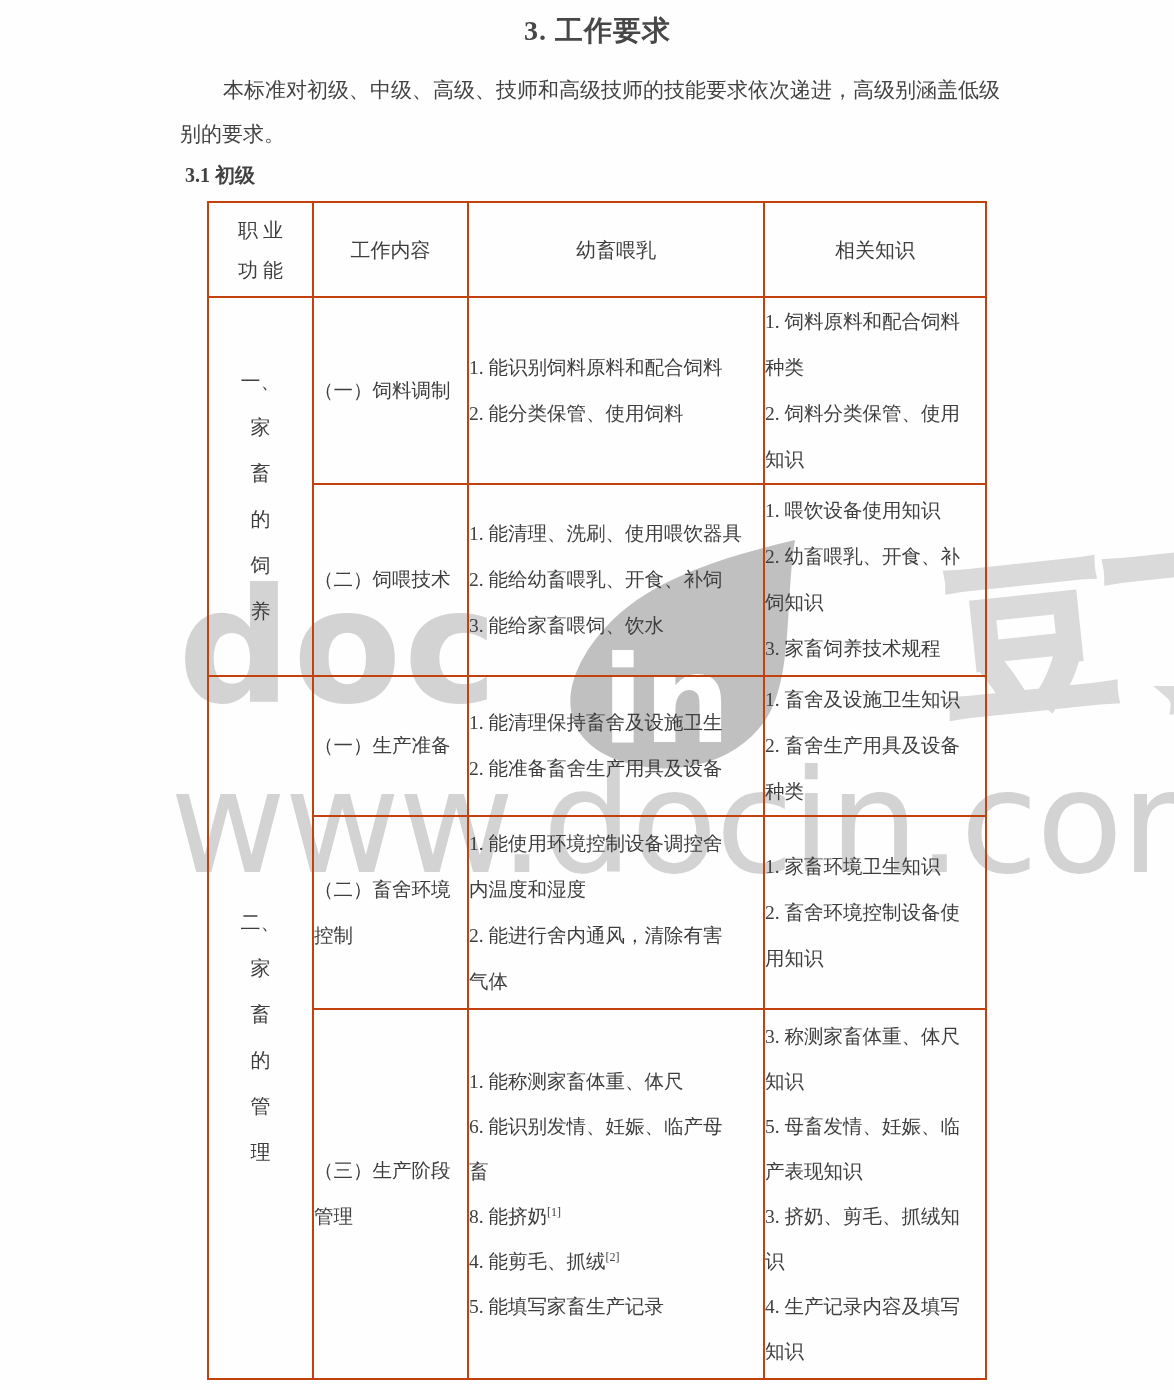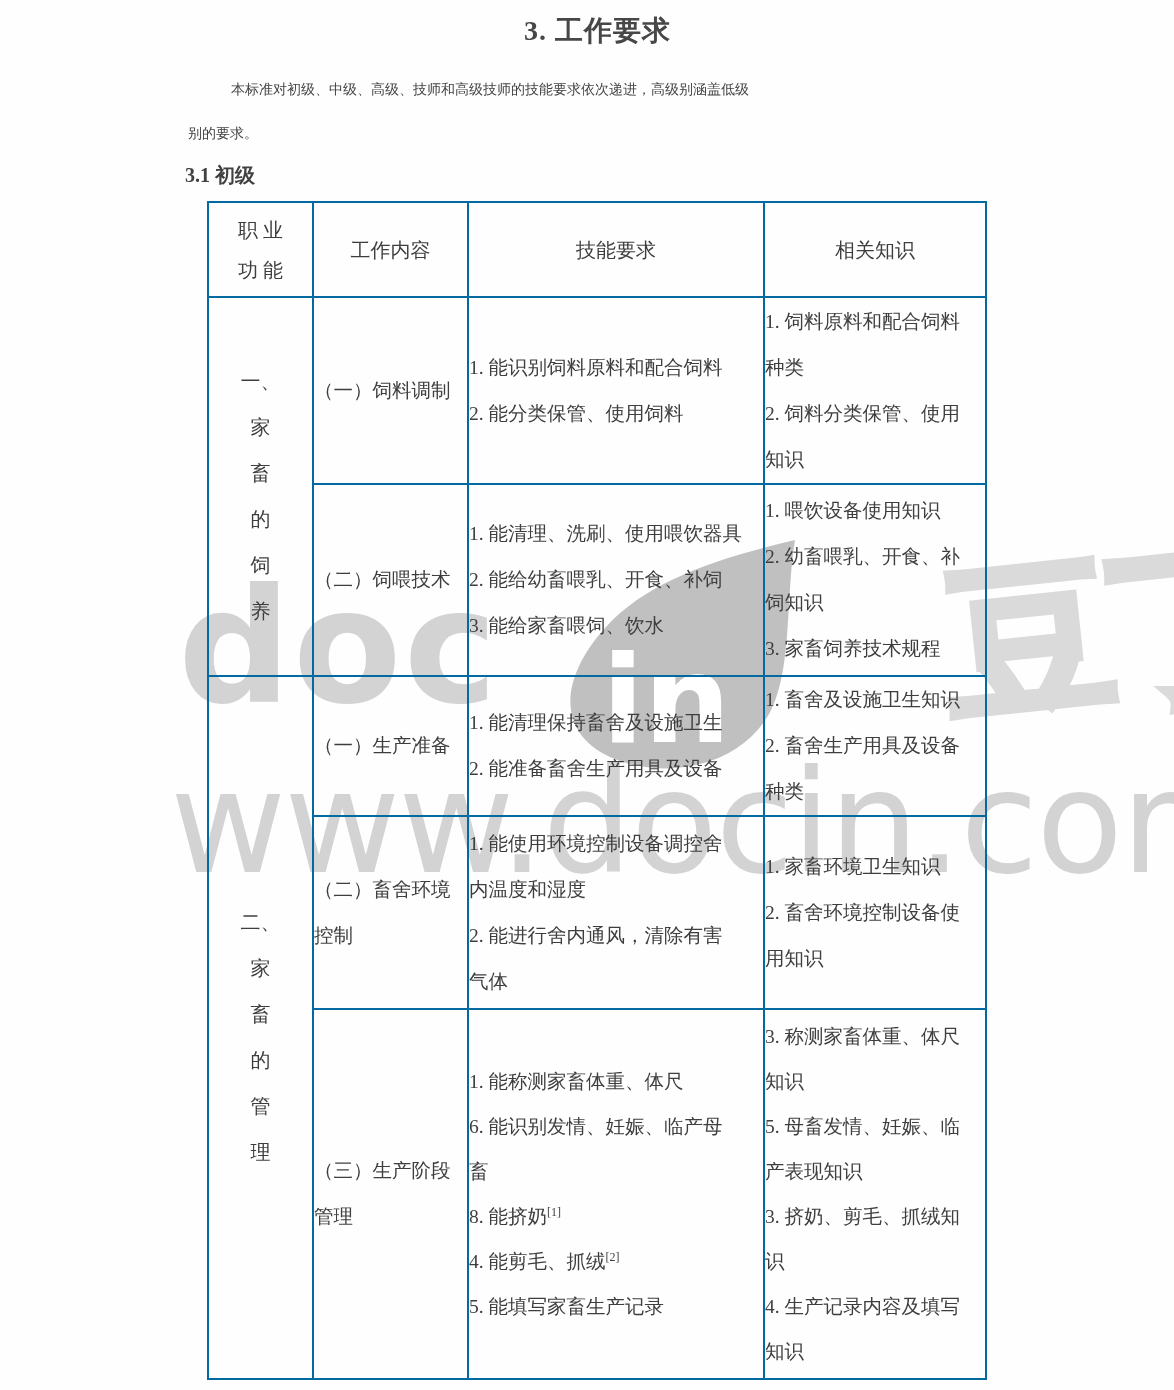--- a/index.html
+++ b/index.html
@@ -16,35 +16,35 @@
   .wm-url{font-family:"DejaVu Sans","Liberation Sans",sans-serif;}
   .wm-in{font-family:"DejaVu Sans","Liberation Sans",sans-serif;font-weight:bold;}
   .wm-cn{font-family:"Liberation Serif",serif;font-weight:bold;}
   .content{position:absolute;left:0;top:0;z-index:1;width:1174px;height:1110px;}
   .doc-title{
     position:absolute;left:185px;top:12px;width:825px;
     text-align:center;font-size:28px;font-weight:bold;color:#474747;
     letter-spacing:1px;
   }
   .intro{
-    position:absolute;left:188px;top:68px;width:830px;
-    font-size:14px;line-height:44px;color:#434343;
+    position:absolute;left:180px;top:68px;width:830px;
+    font-size:21px;line-height:44px;color:#434343;
     white-space:pre;text-indent:43px;
   }
   .section-heading{
     position:absolute;left:185px;top:162px;
     font-size:20px;font-weight:bold;color:#414141;
   }
   table.req{
     position:absolute;left:207px;top:201px;
     border-collapse:collapse;table-layout:fixed;
     font-size:19.5px;color:#3e3e3e;
   }
   table.req th, table.req td{
-    border:2px solid #0369a1;
+    border:2px solid #c2410c;
     vertical-align:middle;
     font-weight:normal;
     padding:0;
   }
   tr.hrow{height:95px;}
   tr.row1{height:187px;}
   tr.row2{height:192px;}
   tr.row3{height:139px;}
   tr.row4{height:193px;}
   tr.row5{height:370px;}
@@ -93,21 +93,21 @@
           <col style="width:222px">
       </colgroup>
 
       <tbody>
           <tr class="hrow">
         <th class="hc">
           <div>职 业</div>
           <div>功 能</div>
         </th>
         <th class="hc">工作内容</th>
-        <th class="hc">技能要求</th>
+        <th class="hc">幼畜喂乳</th>
         <th class="hc">相关知识</th>
       </tr>
 
       <tr class="row1">
         <td class="func" rowspan="2">
           <div class="func-inner">
             <div class="fchar">一、</div>
             <div class="fchar">家</div>
             <div class="fchar">畜</div>
             <div class="fchar">的</div>

